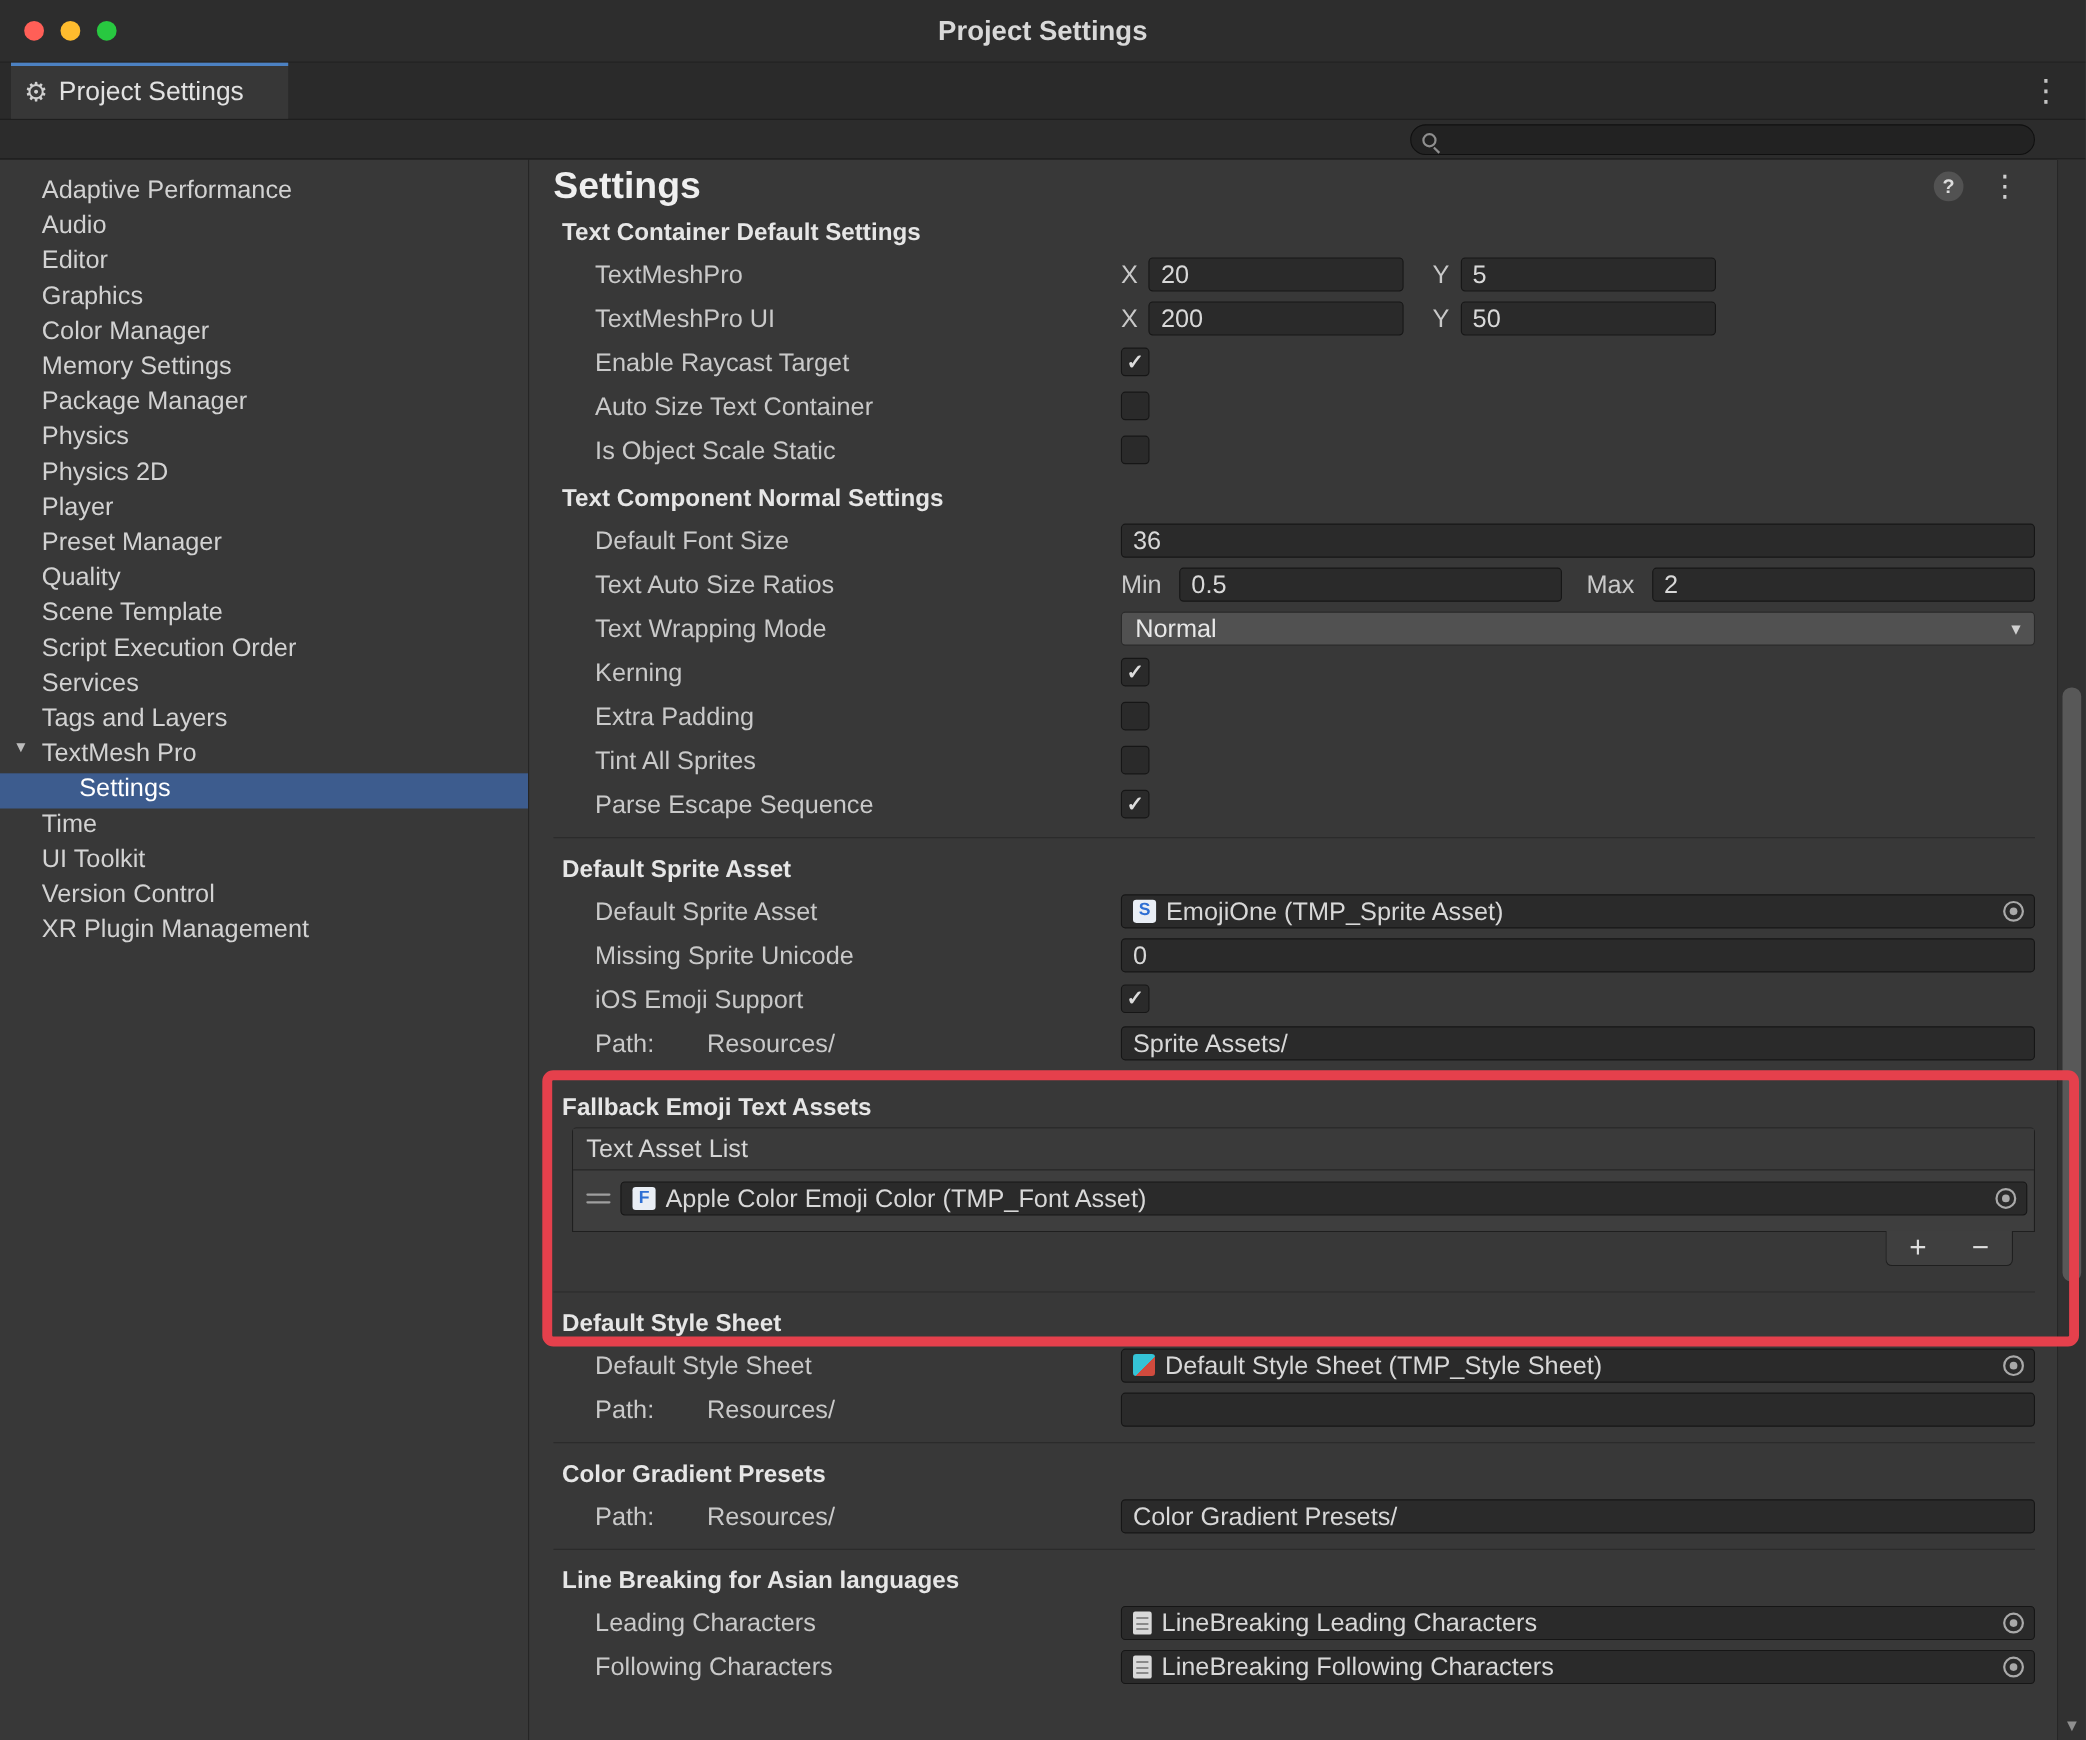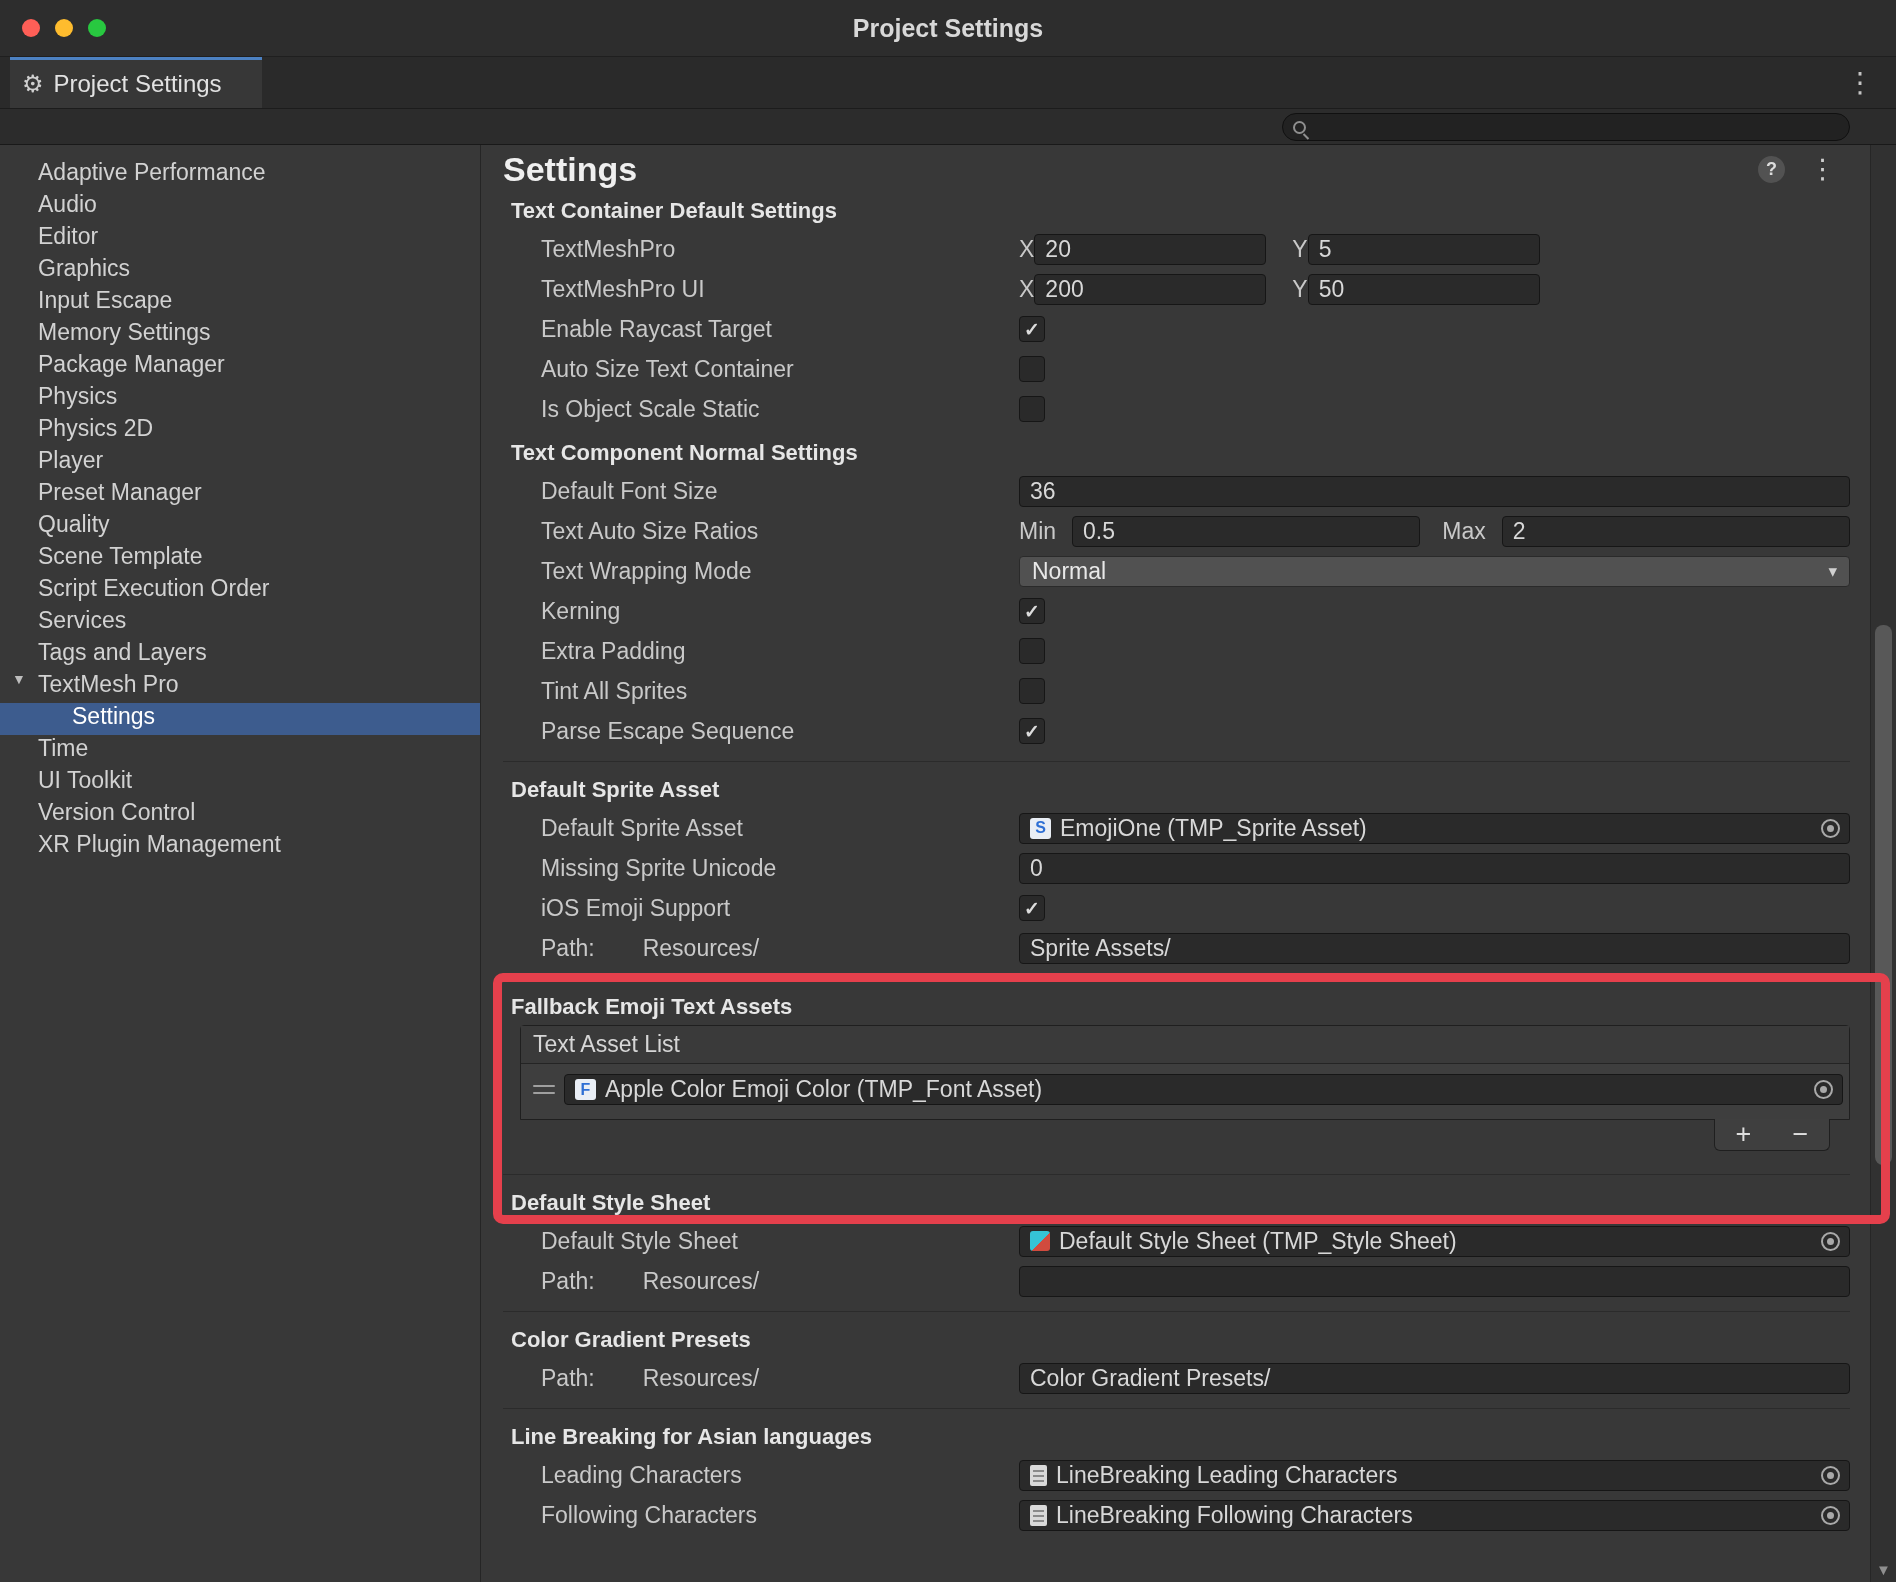--- a/index.html
+++ b/index.html
@@ -45,21 +45,21 @@
   .section + .section, .divider + .section { margin-top:6px; }
   .sec-title { height:36px; line-height:36px; font-size:22px; font-weight:bold; color:#e6e6e6; padding-left:8px; white-space:nowrap; }
   .divider { height:1px; background:#2b2b2b; margin:10px 0; }
   .row { height:40px; display:flex; align-items:center; }
   .row-label { width:508px; flex:none; padding-left:38px; font-size:23px; color:#c9c9c9; display:flex; white-space:nowrap; }
   .path-sub { margin-left:48px; }
   .row-value { flex:1; display:flex; align-items:center; padding-left:8px; }
   .field { height:31px; background:#2a2a2a; border:1px solid #161616; border-radius:4px; display:flex; align-items:center; padding:0 10px; font-size:23px; color:#d8d8d8; white-space:nowrap; }
   .full { flex:1; }
   .axis-label { font-size:23px; color:#c9c9c9; flex:none; }
-  .xy-field { width:232px; flex:none; }
+  .xy-field { width:232px; margin-left:10px; flex:none; }
   .xy-gap { width:26px; flex:none; }
   .mm-field { flex:1; margin-left:16px; }
   .mm-max { margin-left:22px; }
   .checkbox { width:26px; height:26px; background:#2a2a2a; border:1px solid #161616; border-radius:4px; display:flex; align-items:center; justify-content:center; flex:none; }
   .checkmark { font-size:19px; color:#dcdcdc; font-weight:bold; line-height:1; }
   .dropdown { flex:1; height:31px; background:#515151; border:1px solid #2a2a2a; border-radius:4px; display:flex; align-items:center; padding:0 12px; font-size:23px; color:#e8e8e8; }
   .caret { margin-left:auto; font-size:17px; color:#d0d0d0; }
   .object-field { flex:1; gap:9px; padding-right:9px; }
   .obj-text { flex:1; overflow:hidden; }
   .target-icon { width:19px; height:19px; border:2px solid #a9a9a9; border-radius:50%; position:relative; flex:none; }
@@ -122,21 +122,21 @@
         <div class="side-item">
           <span>Audio</span>
         </div>
         <div class="side-item">
           <span>Editor</span>
         </div>
         <div class="side-item">
           <span>Graphics</span>
         </div>
         <div class="side-item">
-          <span>Input Escape</span>
+          <span>Color Manager</span>
         </div>
         <div class="side-item">
           <span>Memory Settings</span>
         </div>
         <div class="side-item">
           <span>Package Manager</span>
         </div>
         <div class="side-item">
           <span>Physics</span>
         </div>

